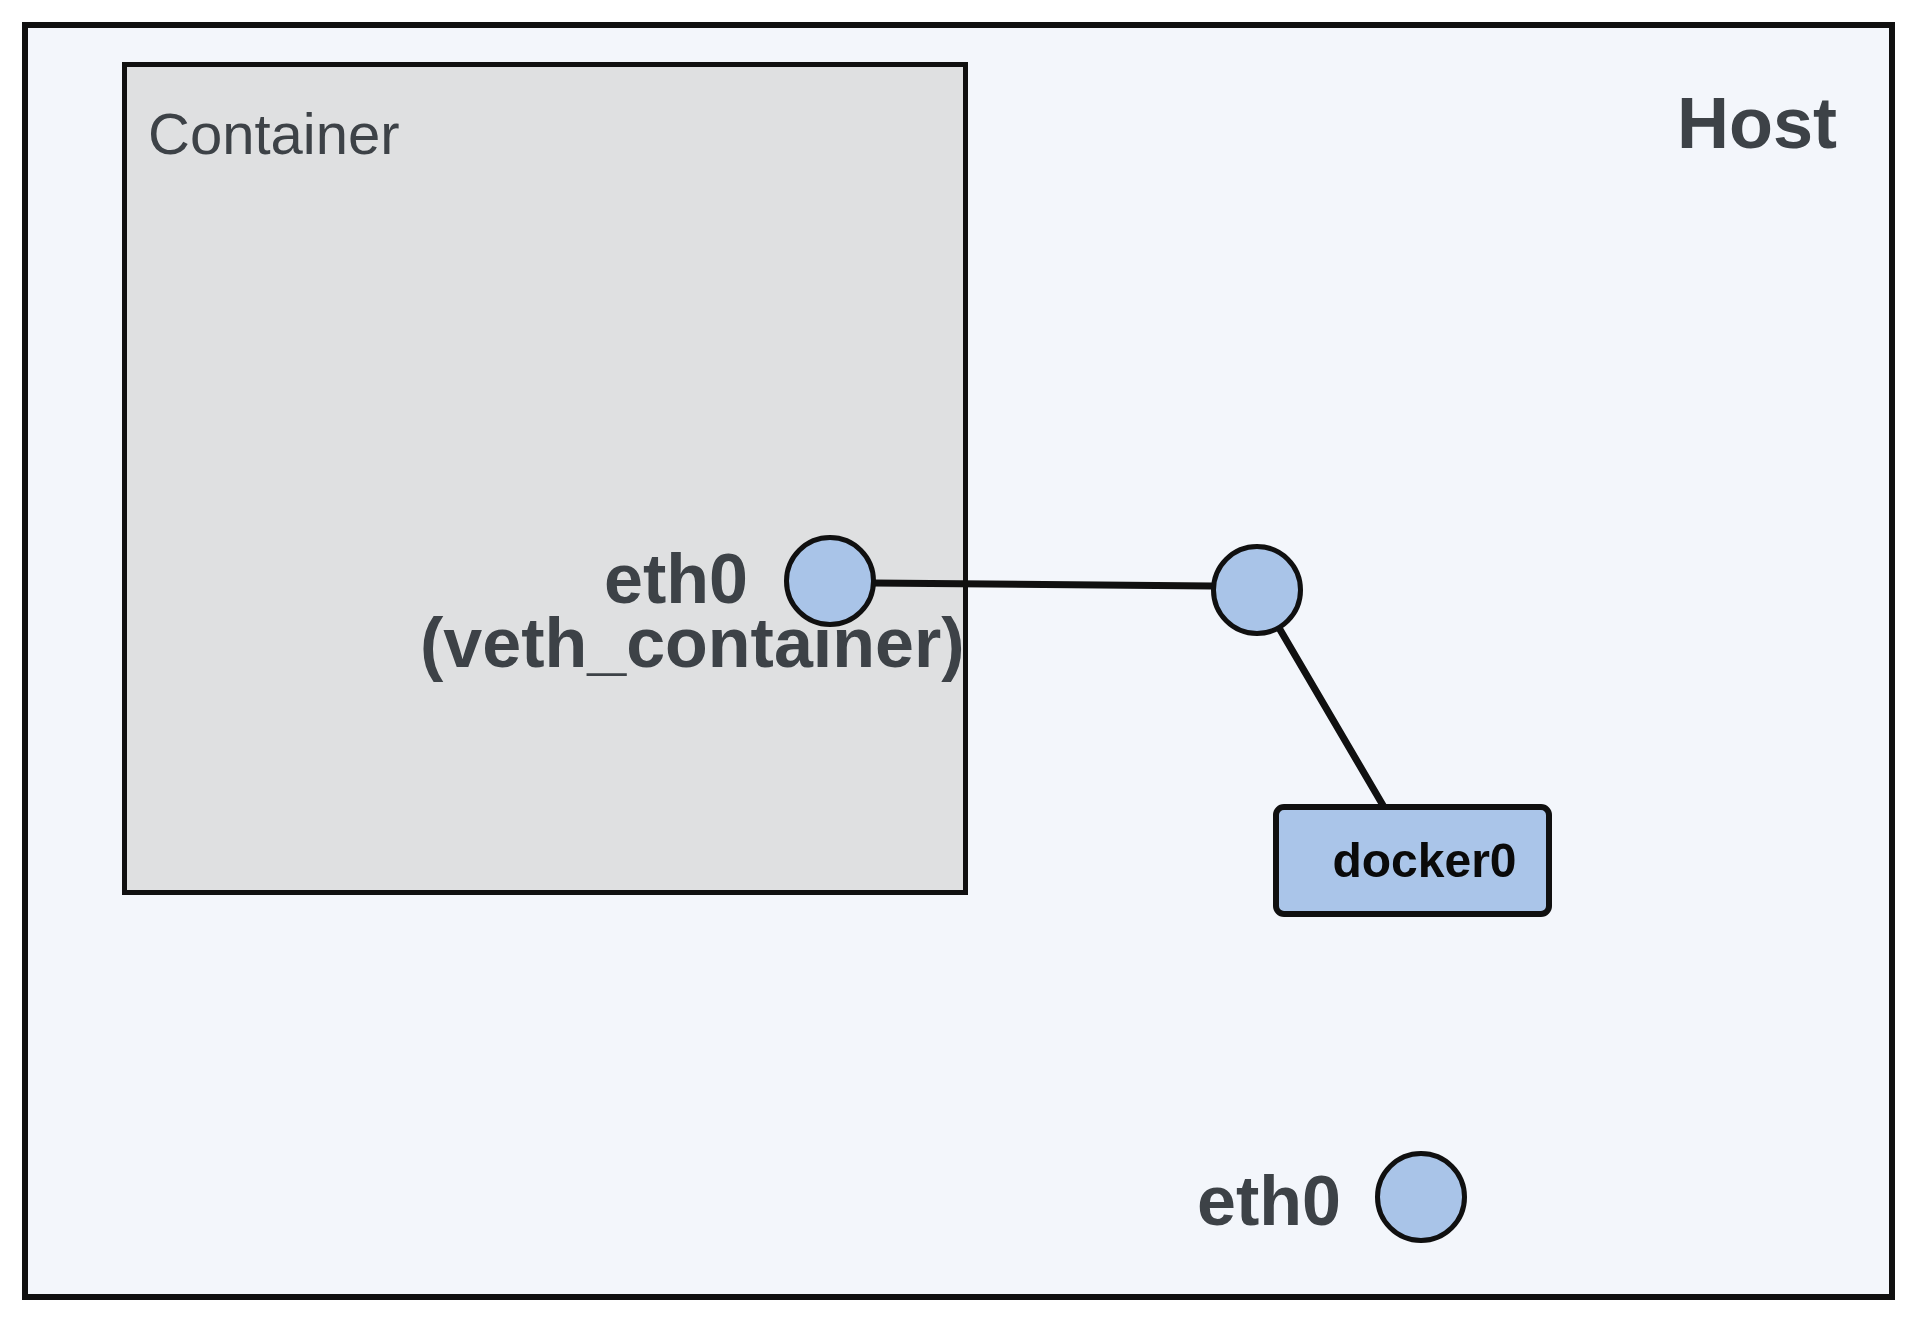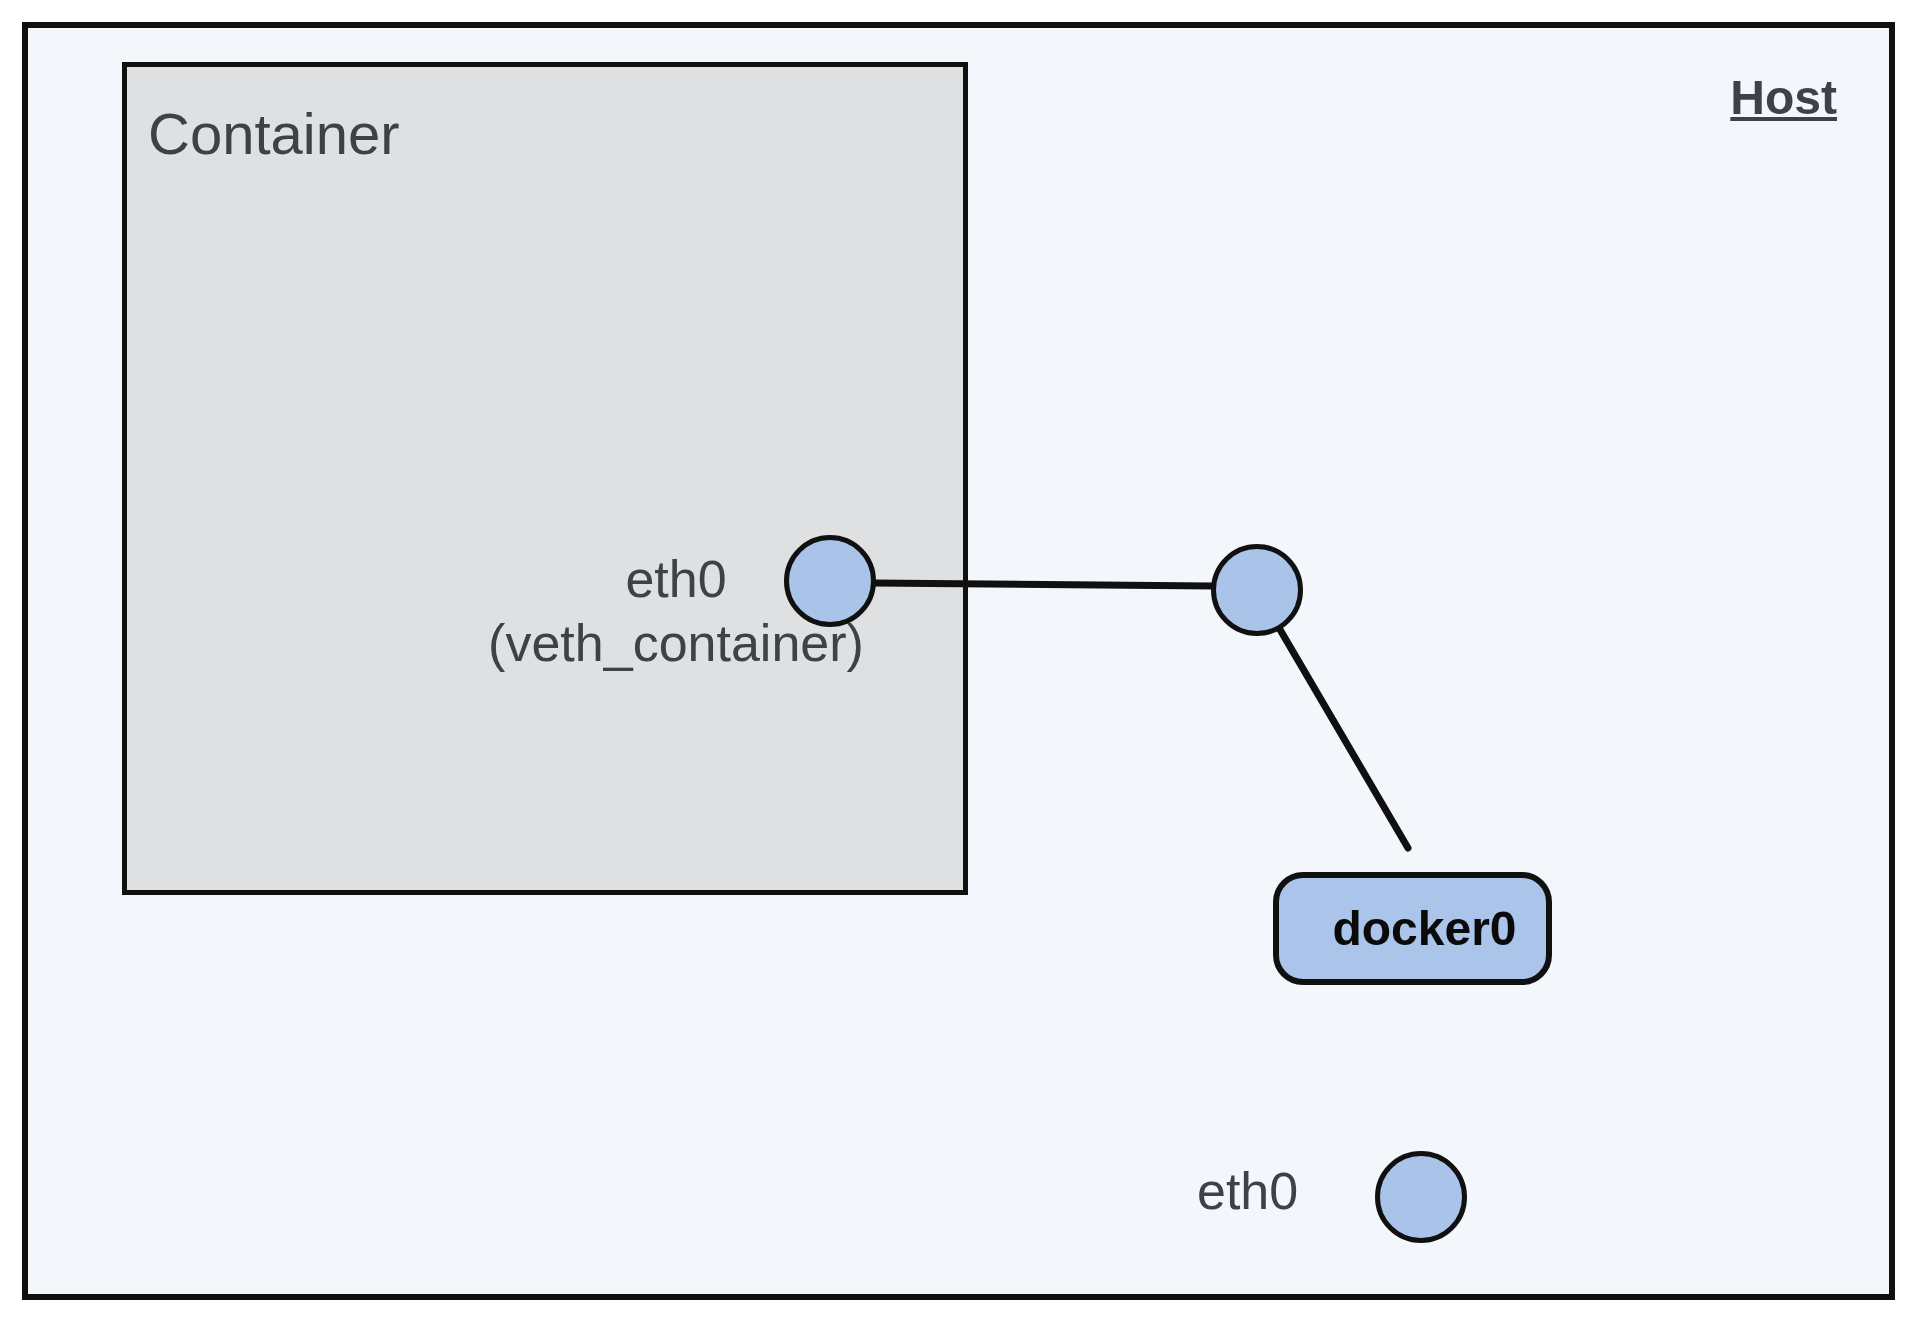--- a/index.html
+++ b/index.html
@@ -20,37 +20,37 @@
   .host-box{position:absolute;left:22px;top:22px;width:1873px;height:1278px;
     background:var(--host-bg);border:6px solid var(--line-color);}
   .container-box{position:absolute;left:122px;top:62px;width:846px;height:833px;
     background:var(--container-bg);border:5px solid var(--line-color);}
 
   svg.edges{position:absolute;left:0;top:0;width:1920px;height:1331px;}
   svg.edges line{stroke:var(--line-color);stroke-width:7;stroke-linecap:round;}
 
   .label{position:absolute;color:var(--label-text);white-space:nowrap;}
   .container-label{left:148px;top:100px;font-size:58px;}
-  .host-label{right:83px;top:70px;font-size:48px;font-weight:bold;text-decoration:underline;}
+  .host-label{right:83px;top:82px;font-size:72px;font-weight:bold;}
   .ip-label{font-size:46px;}
   .ip-container{left:655px;top:456px;width:300px;text-align:center;}
   .ip-docker0{left:1431px;top:758px;}
-  .node-label{font-size:52px;}
+  .node-label{font-size:70px;font-weight:bold;}
   .veth-container-label{left:420px;top:547px;width:512px;text-align:center;line-height:64px;}
   .veth-host-label{left:1343px;top:558px;}
   .eth0-host-label{left:1197px;top:1161px;}
 
   .node-circle{position:absolute;width:92px;height:92px;border-radius:50%;
     background:var(--node-fill);border:5px solid var(--line-color);}
   .circle-veth-container{left:784px;top:535px;}
   .circle-veth-host{left:1211px;top:544px;}
   .circle-eth0-host{left:1375px;top:1151px;}
 
-  .docker0-box{position:absolute;left:1273px;top:872px;width:279px;height:113px;
-    background:var(--docker0-fill);border:6px solid var(--line-color);border-radius:30px;
+  .docker0-box{position:absolute;left:1273px;top:804px;width:279px;height:113px;
+    background:var(--docker0-fill);border:6px solid var(--line-color);border-radius:11px;
     display:flex;align-items:center;justify-content:center;padding-left:24px;}
   .docker0-box .docker0-label{position:static;font-size:48px;font-weight:bold;
     color:var(--docker0-text);}
 </style>
 </head>
 <body>
 
 <div class="canvas">
 
   <div class="host-box"></div>

